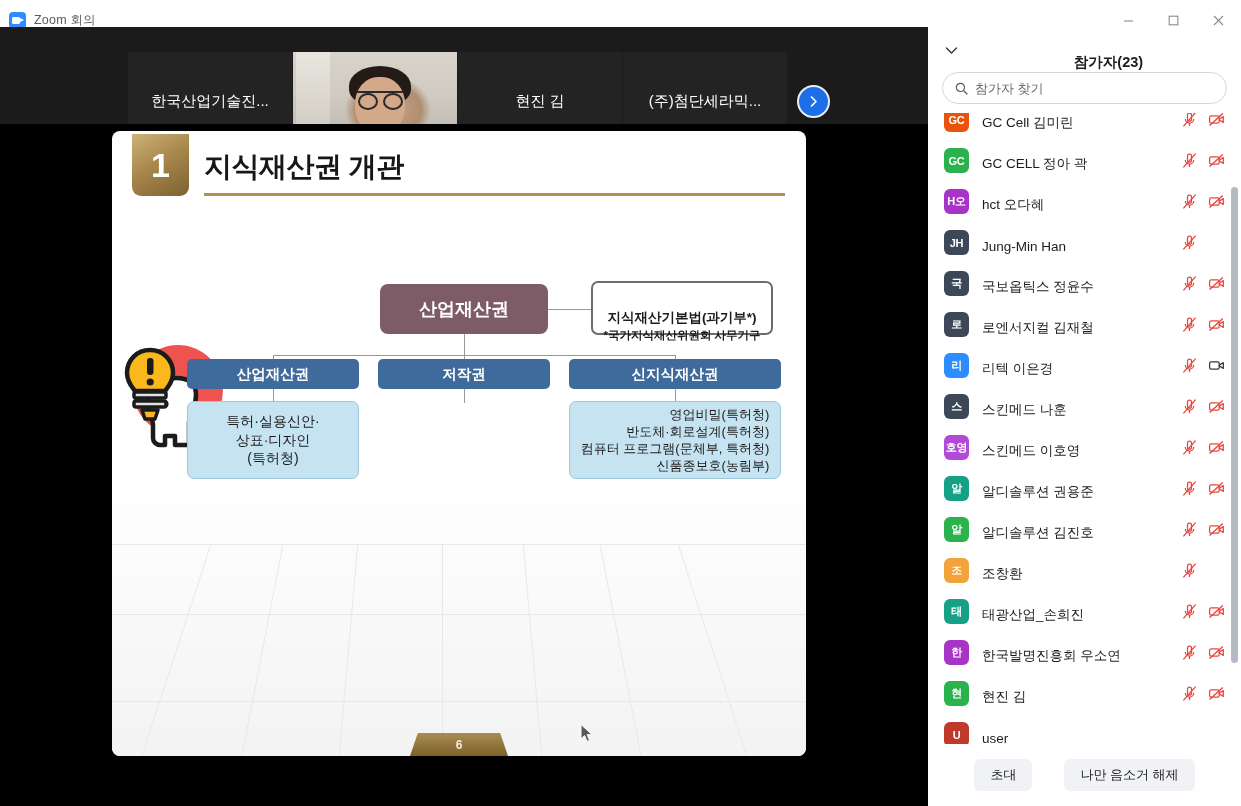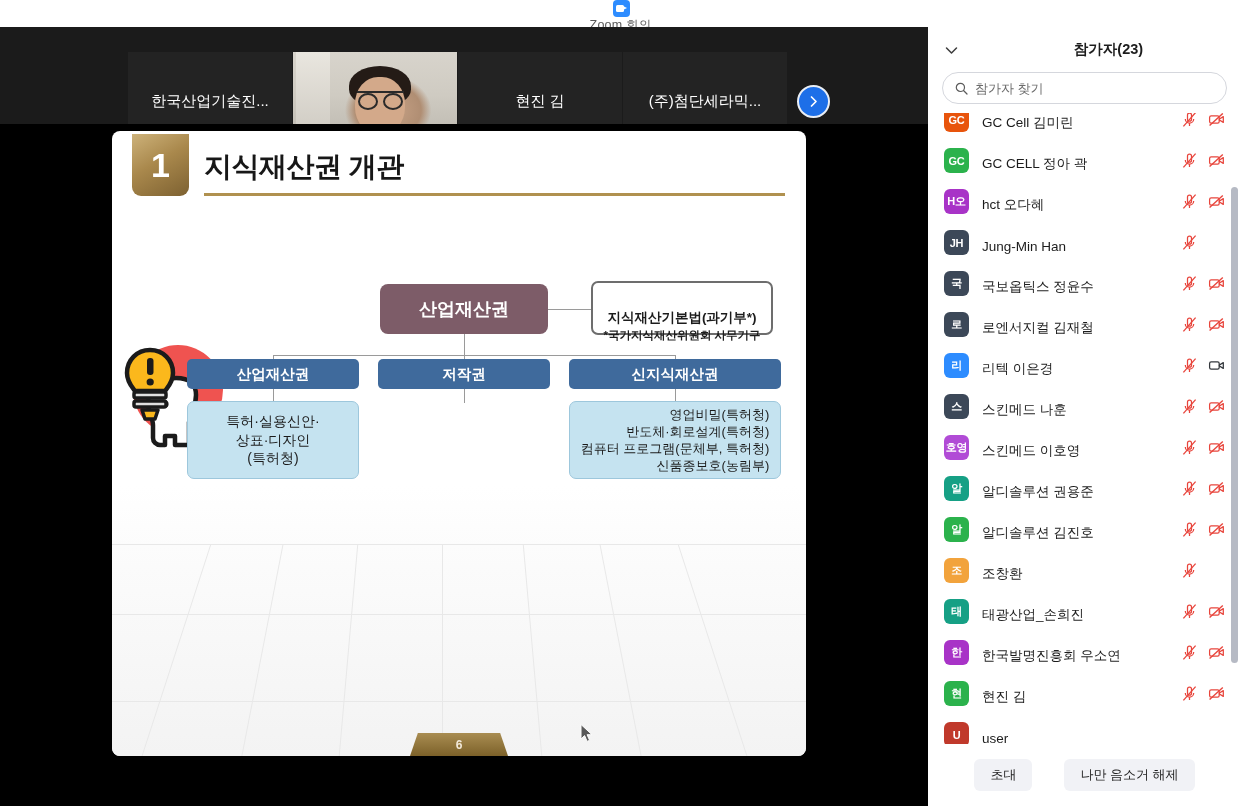--- a/index.html
+++ b/index.html
@@ -7,21 +7,21 @@
     width: 1241px; height: 806px;
     overflow: hidden;
     font-family: "Liberation Sans", "DejaVu Sans", sans-serif;
     background: #ffffff;
   }
   #app { position: relative; width: 1241px; height: 806px; }
 
   
   .titlebar {
     position: absolute; left: 0; top: 0; width: 1241px; height: 40px;
-    background: #ffffff; display: flex; align-items: center; flex-direction: column;
+    background: #ffffff; display: flex; align-items: center;
   }
   .tb-icon {
     width: 17px; height: 17px; margin-left: 9px; margin-right: 8px;
     background: #2d8cff; border-radius: 4px;
     position: relative; flex: none;
   }
   .tb-icon::after {
     content: ""; position: absolute; left: 3px; top: 5px;
     width: 8px; height: 7px; background: #fff; border-radius: 1.5px;
   }
@@ -193,21 +193,21 @@
   .conn { position: absolute; background: #9a9a9a; }
 
   .bulbhead { position: absolute; left: 6px; top: 207px; width: 118px; height: 110px; }
 
   
   .panel {
     position: absolute; left: 928px; top: 27px; width: 313px; height: 779px;
     background: #ffffff;
   }
   .panel-head {
-    position: relative; height: 45px; display: flex; align-items: center; justify-content: center; padding-left: 48px;
+    position: relative; height: 45px; display: flex; align-items: flex-end; justify-content: center; padding-left: 48px;
   }
   .panel-head .caret {
     position: absolute; left: 12px; top: 12px; width: 22px; height: 22px;
     display: flex; align-items: center; justify-content: center; cursor: pointer;
   }
   .panel-title { font-size: 14.5px; font-weight: 700; color: #1d1d1d; }
   .search-wrap { padding: 0 14px 8px 14px; }
   .search-box {
     height: 32px; border: 1px solid #d5d7dd; border-radius: 16px;
     display: flex; align-items: center; gap: 7px; padding: 0 12px;

